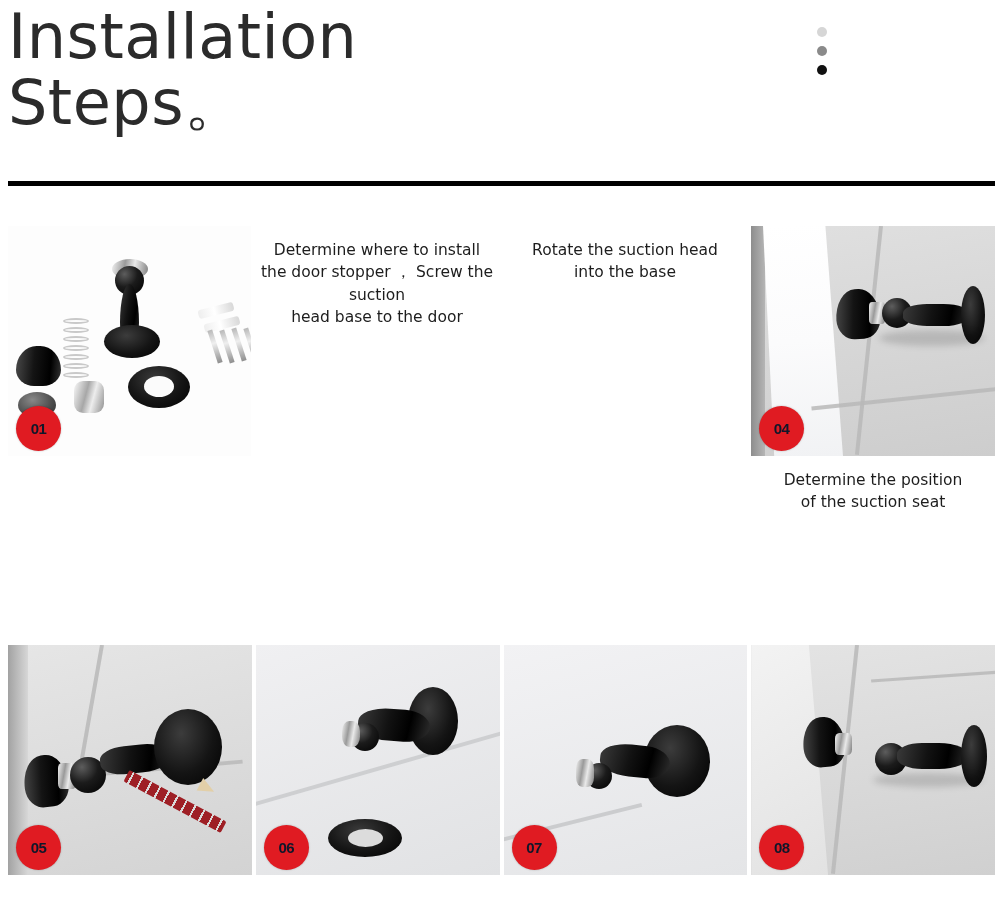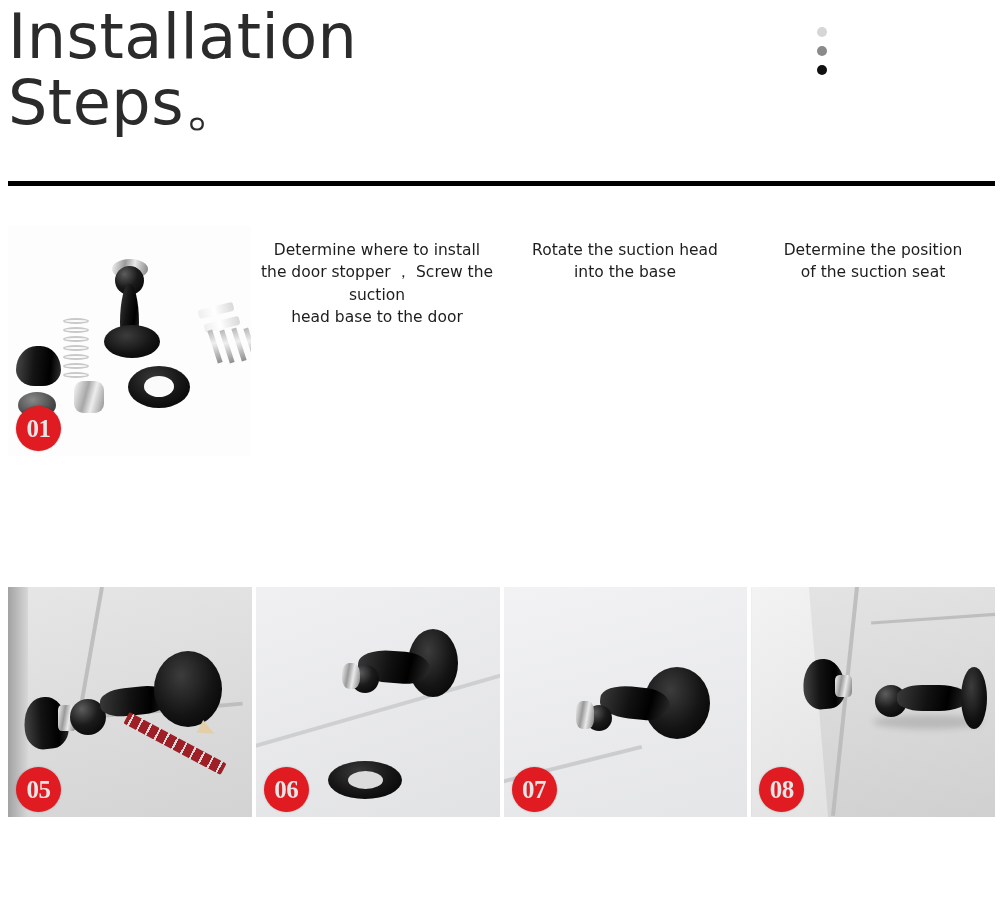--- a/index.html
+++ b/index.html
@@ -64,23 +64,23 @@
     height: 230px;
     overflow: hidden;
     background: #f2f2f2;
   }
   .badge {
     position: absolute;
     left: 8px; bottom: 5px;
     width: 45px; height: 45px;
     border-radius: 50%;
     background: #e01b22;
-    color: #e5e5e5;
-    font-family: Liberation Serif, serif;
-    font-size: 25px;
+    color: #0f172a;
+    font-family: Liberation Sans, sans-serif;
+    font-size: 15px;
     font-weight: 700;
     letter-spacing: -0.5px;
     display: flex; align-items: center; justify-content: center;
     z-index: 9;
     box-shadow: 0 0 2px rgba(0,0,0,.25);
   }
   .caption {
     margin-top: 13px;
     text-align: center;
     font-family: "DejaVu Sans", sans-serif;
@@ -243,20 +243,38 @@
 the door stopper ，  Screw the suction
 head base to the door</div>
       </div>
 
       <div class="cell c3">
         <div class="caption">Rotate the suction head
 into the base</div>
       </div>
 
       <div class="cell c4">
+        <div class="photo">
+          <div class="scene">
+            <div class="floor-gray" style="background:linear-gradient(170deg,#e0e0e0,#cdcdcd);"></div>
+            <div class="door-edge" style="left:0;top:0;width:14px;height:230px;background:linear-gradient(90deg,#8d8d8d,#b5b5b5);"></div>
+            <div class="door-face" style="left:12px;top:0;width:80px;height:230px;clip-path:polygon(0 0,78% 0,100% 100%,14% 100%);"></div>
+            <div class="tile-line" style="left:128px;top:0;width:4px;height:230px;transform:rotate(6deg);transform-origin:top center;"></div>
+            <div class="tile-line" style="left:60px;top:170px;width:200px;height:4px;transform:rotate(-6deg);"></div>
+
+            <div class="cone" style="left:85px;top:63px;width:44px;height:50px;transform:rotate(-4deg);"></div>
+            <div class="chrome" style="left:118px;top:76px;width:16px;height:22px;border-radius:20%;"></div>
+
+            <div class="ball" style="left:131px;top:72px;width:30px;height:30px;"></div>
+            <div class="stopper-body" style="left:152px;top:78px;width:68px;height:22px;border-radius:44% 50% 50% 44% / 50% 62% 62% 50%;"></div>
+            <div class="flange" style="left:210px;top:60px;width:24px;height:58px;border-radius:50%;"></div>
+            <div class="shadow-soft" style="left:128px;top:104px;width:106px;height:16px;"></div>
+          </div>
+          <div class="badge">04</div>
+        </div>
         <div class="caption">Determine the position
 of the suction seat</div>
       </div>
 
     </div>
 
     <div class="row row2">
 
       <div class="cell c5 c1">
         <div class="photo">

